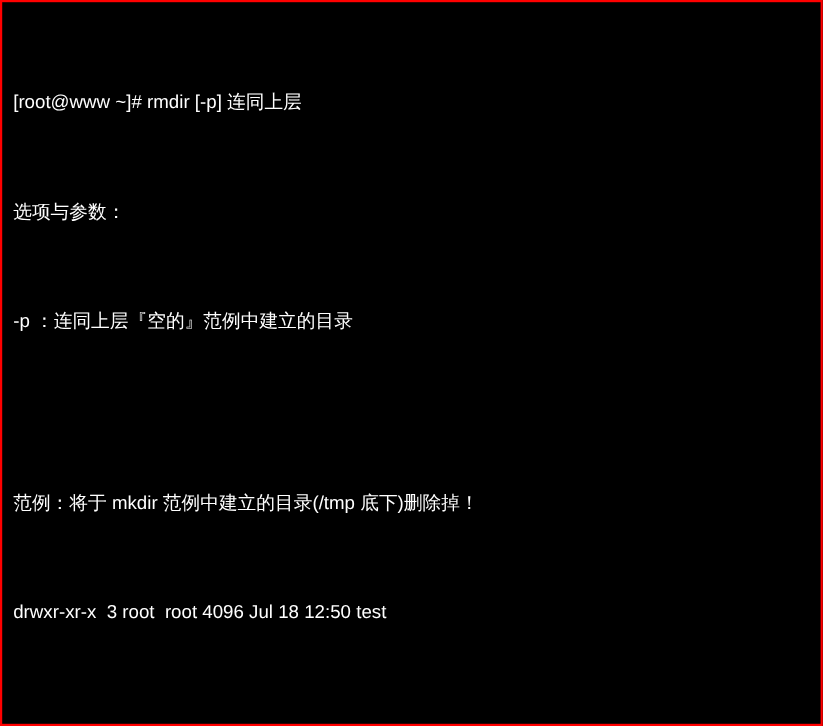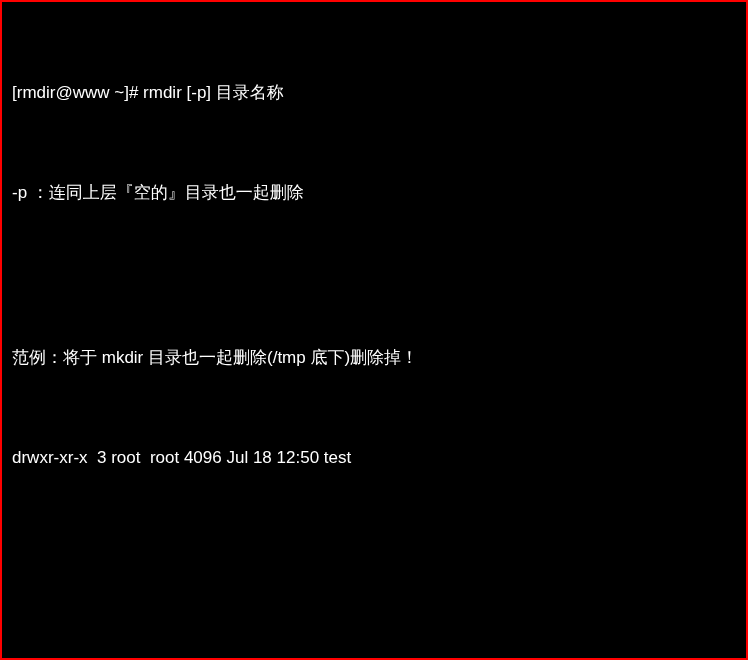--- a/index.html
+++ b/index.html
@@ -24,24 +24,25 @@
       word-break: break-all;
     }
     .line {
       display: block;
     }
   </style>
 </head>
 <body>
 
 <div class="terminal">
-  <span class="line">[rmdir@www ~]# rmdir [-p] 目录名称</span>
-  <span class="line">-p ：连同上层『空的』目录也一起删除</span>
+  <span class="line">[root@www ~]# rmdir [-p] 连同上层</span>
+  <span class="line">选项与参数：</span>
+  <span class="line">-p ：连同上层『空的』范例中建立的目录</span>
   <span class="line"></span>
-  <span class="line">范例：将于 mkdir 目录也一起删除(/tmp 底下)删除掉！</span>
+  <span class="line">范例：将于 mkdir 范例中建立的目录(/tmp 底下)删除掉！</span>
   <span class="line">drwxr-xr-x  3 root  root 4096 Jul 18 12:50 test</span>
   
   
   
   
   
   
   
   
   

